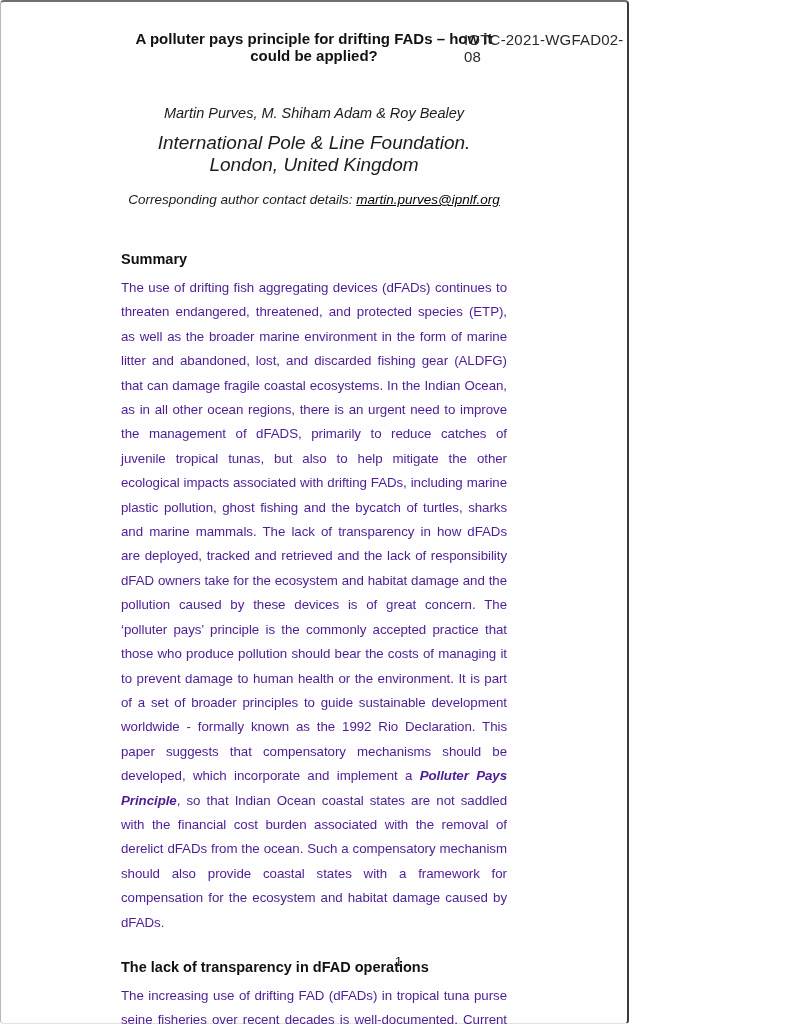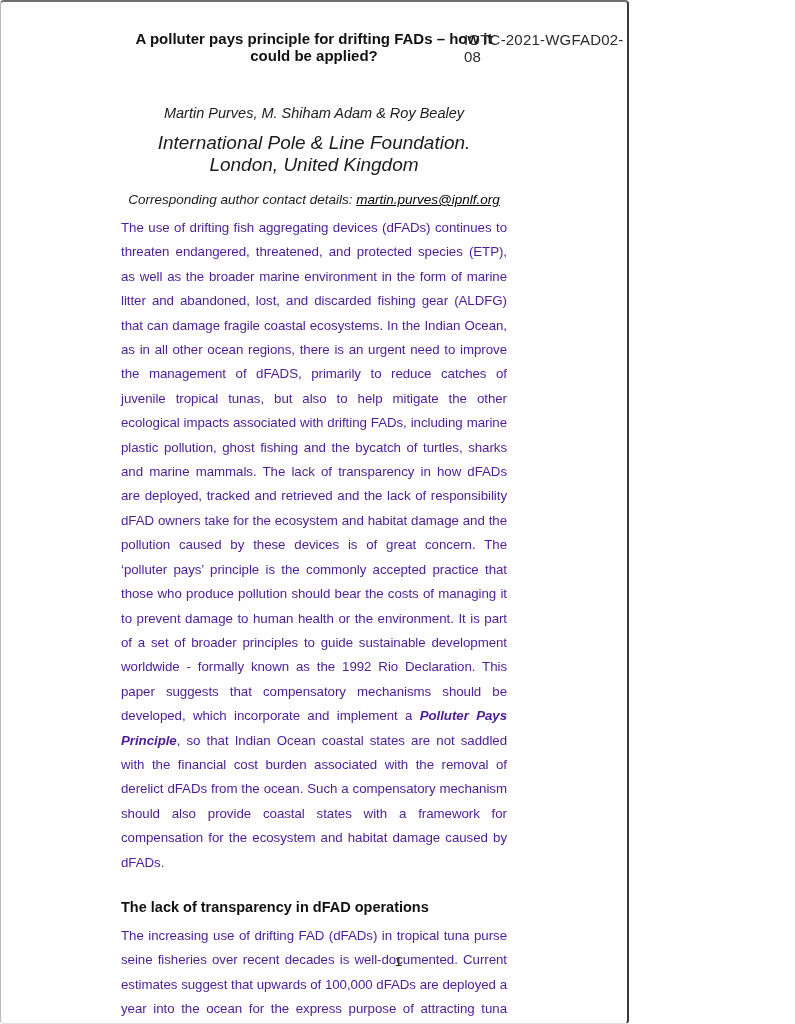--- a/index.html
+++ b/index.html
@@ -109,20 +109,21 @@
 
   <div class="authors">Martin Purves, M. Shiham Adam &amp; Roy Bealey</div>
 
   <div class="affiliation">International Pole &amp; Line Foundation. London, United Kingdom</div>
 
   <div class="corresponding">
     <span>Corresponding author contact details: </span><a href="#" class="email-link">martin.purves@ipnlf.org</a>
   </div>
 
 
+  <h2 class="section-heading first">Summary</h2>
 
   <p class="body-para">
     <span>The use of drifting fish aggregating devices (dFADs) continues to threaten endangered, threatened, and protected species (ETP), as well as the broader marine environment in the form of marine litter and abandoned, lost, and discarded fishing gear (ALDFG) that can damage fragile coastal ecosystems. In the Indian Ocean, as in all other ocean regions, there is an urgent need to improve the management of dFADS, primarily to reduce catches of juvenile tropical tunas, but also to help mitigate the other ecological impacts associated with drifting FADs, including marine plastic pollution, ghost fishing and the bycatch of turtles, sharks and marine mammals. The lack of transparency in how dFADs are deployed, tracked and retrieved and the lack of responsibility dFAD owners take for the ecosystem and habitat damage and the pollution caused by these devices is of great concern. The ‘polluter pays’ principle is the commonly accepted practice that those who produce pollution should bear the costs of managing it to prevent damage to human health or the environment. It is part of a set of broader principles to guide sustainable development worldwide - formally known as the 1992 Rio Declaration. This paper suggests that compensatory mechanisms should be developed, which incorporate and implement a </span><span class="bold-italic">Polluter Pays Principle</span><span>, so that Indian Ocean coastal states are not saddled with the financial cost burden associated with the removal of derelict dFADs from the ocean. Such a compensatory mechanism should also provide coastal states with a framework for compensation for the ecosystem and habitat damage caused by dFADs.</span>
   </p>
 
   <h2 class="section-heading">The lack of transparency in dFAD operations</h2>
 
   <p class="body-para">The increasing use of drifting FAD (dFADs) in tropical tuna purse seine fisheries over recent decades is well-documented. Current estimates suggest that upwards of 100,000 dFADs are deployed a year into the ocean for the express purpose of attracting tuna schools every year (Gershman et al. 2016). While the purse seine vessel operators have information regarding their location and exact numbers, dFAD data are not generally required to be reported to the relevant tuna RFMOs. The lack of transparency</p>
 
   <div class="page-number">1</div>

